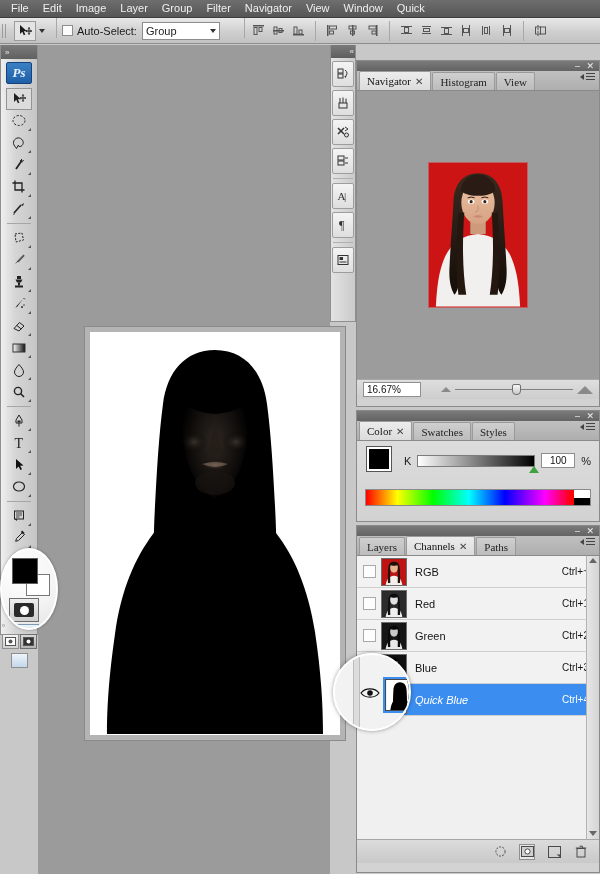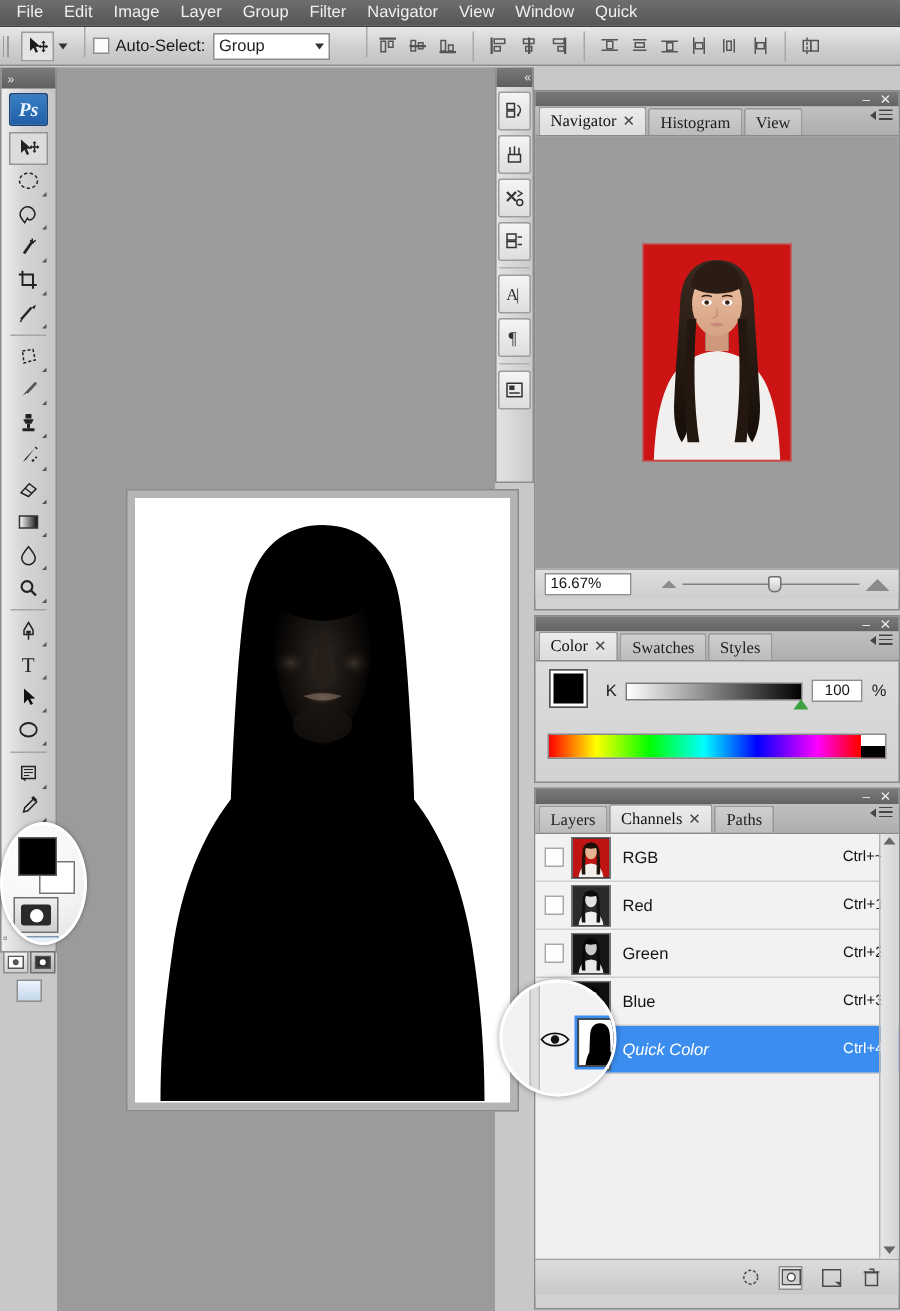--- a/index.html
+++ b/index.html
@@ -1011,21 +1011,21 @@
               </svg>
           </span>
         </div>
         <div class="ch-thumb">
           <svg viewBox="0 0 26 28" style="width:100%;height:100%">
             <rect width="26" height="28" fill="#ffffff"></rect>
             <path d="M13 16 C8 16.5,5 20,4 28 L22 28 C21 20,18 16.5,13 16Z" fill="#000"></path>
             <path d="M13 2 C8.5 2,7 5.5,6.8 10 C6.5 16,6.2 22,6.8 27 L19.2 27 C19.8 22,19.5 16,19.2 10 C19 5.5,17.5 2,13 2Z" fill="#000"></path>
           </svg>
         </div>
-        <div class="ch-name">Quick Color</div>
+        <div class="ch-name">Quick Blue</div>
         <div class="ch-key">Ctrl+4</div>
       </div>
 
       <div class="ch-scroll">
         <div class="arrow-up"></div>
         <div class="arrow-dn"></div>
       </div>
     </div>
 
     <div class="ch-foot">

